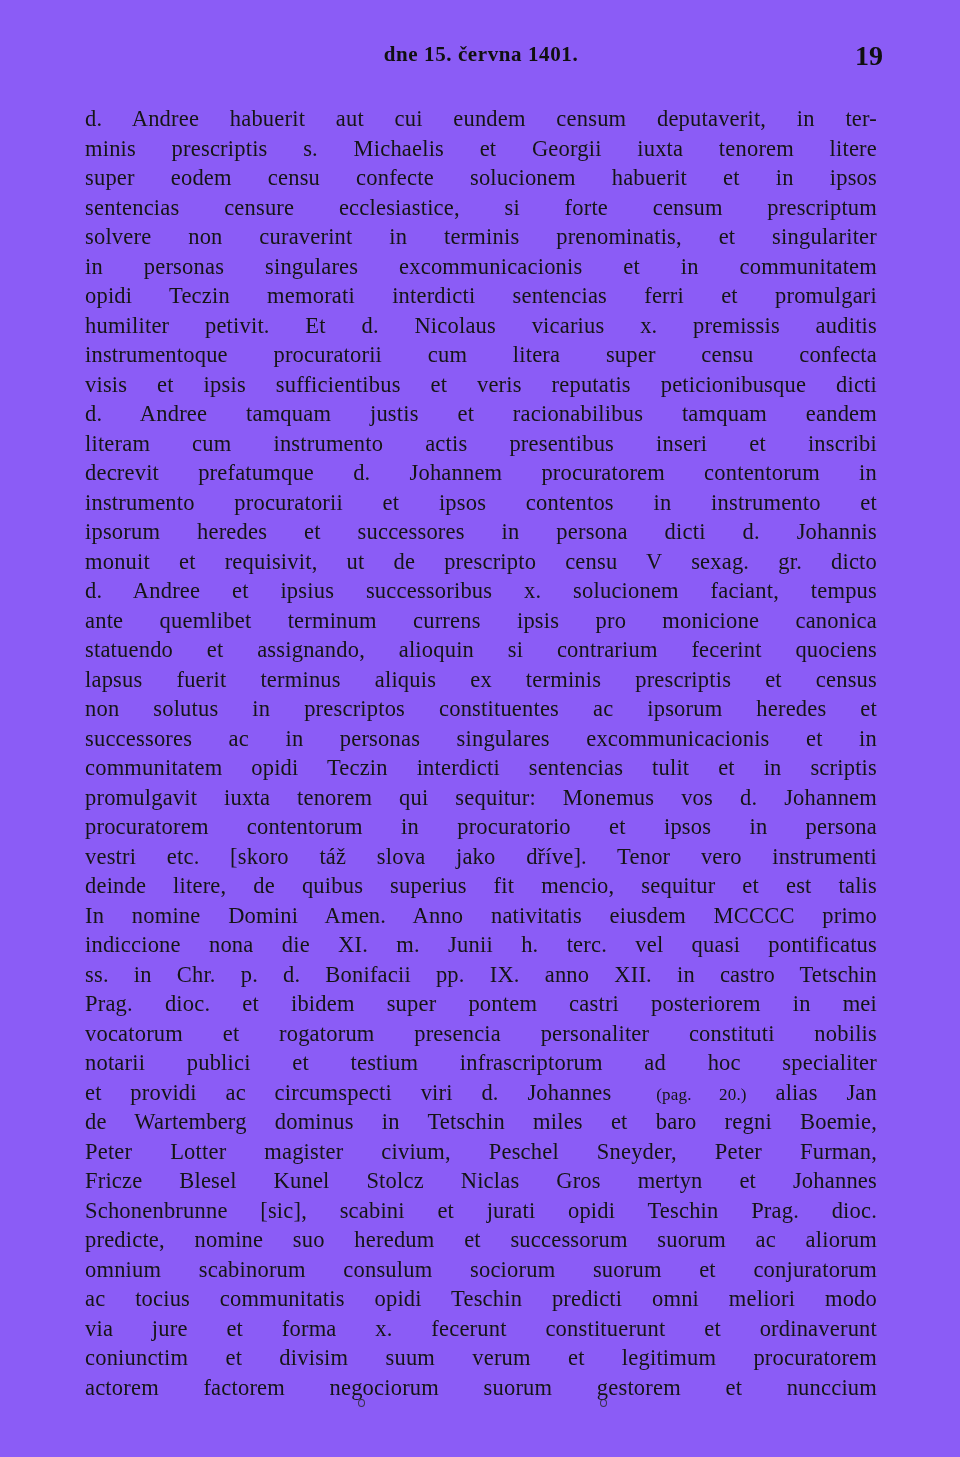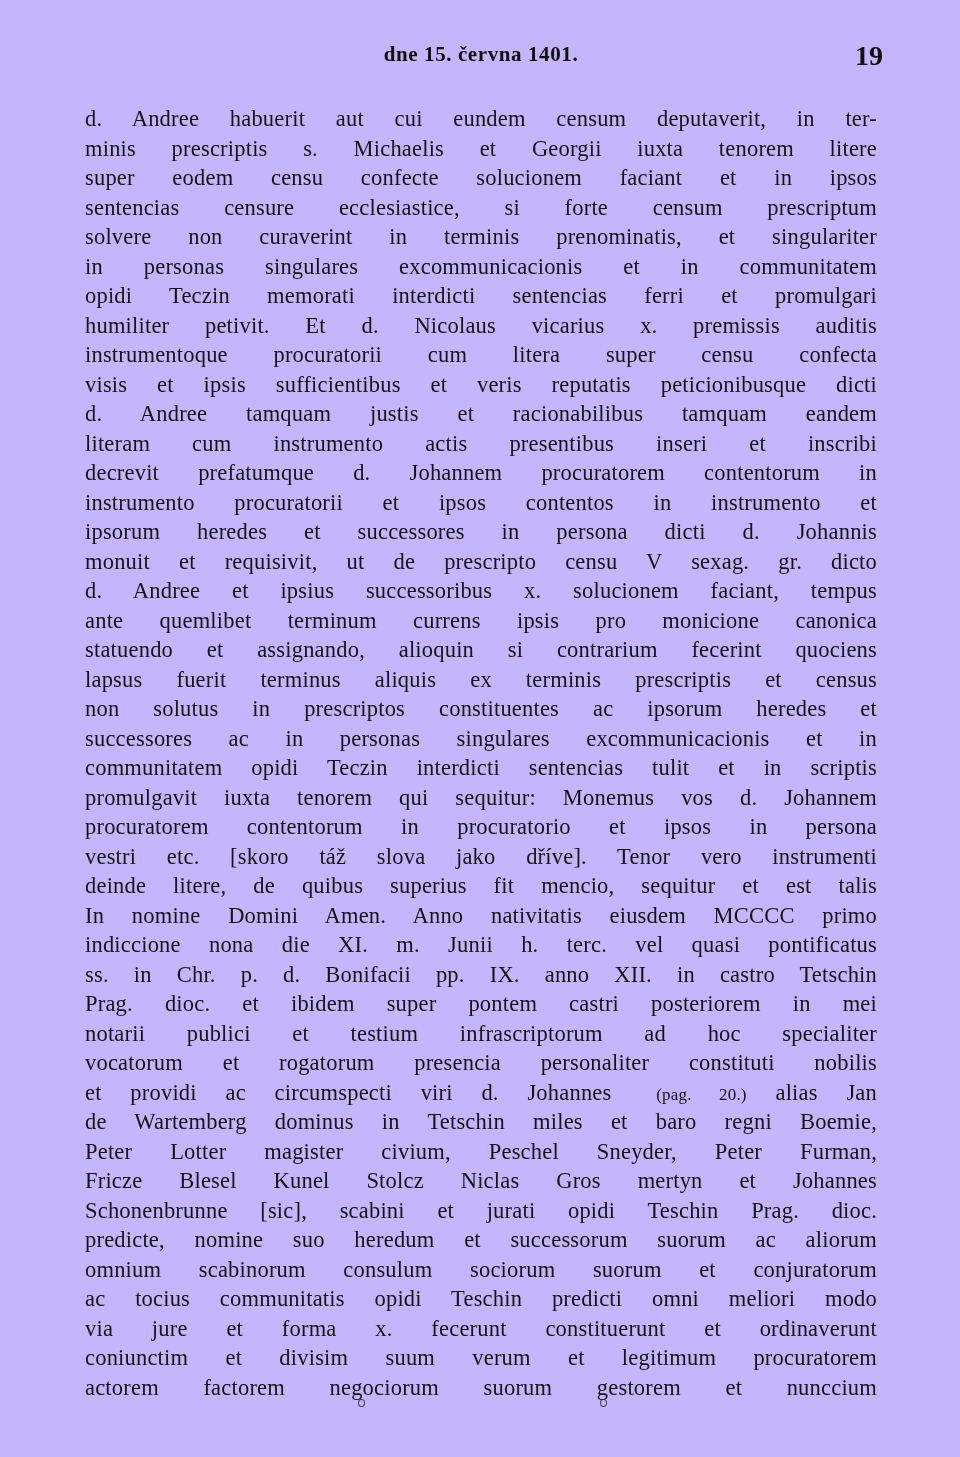--- a/index.html
+++ b/index.html
@@ -4,21 +4,21 @@
 <style>
   html, body {
     margin: 0;
     padding: 0;
     background: #ffffff;
   }
   .page {
     position: relative;
     width: 960px;
     height: 1457px;
-    background: #c4b5fd;
+    background: #8b5cf6;
     color: #151515;
     font-family: "Liberation Serif", "DejaVu Serif", serif;
     overflow: hidden;
   }
   .running-title {
     position: absolute;
     left: 85px;
     top: 42px;
     width: 792px;
     text-align: center;
@@ -74,21 +74,21 @@
 
 <div class="page">
 
   <div class="running-title">dne 15. června 1401.</div>
 
   <div class="page-number">19</div>
 
   <div class="body-text" id="body-text">
       <div class="line">d. Andree habuerit aut cui eundem censum deputaverit, in ter-</div>
       <div class="line">minis prescriptis s. Michaelis et Georgii iuxta tenorem litere</div>
-      <div class="line">super eodem censu confecte solucionem faciant et in ipsos</div>
+      <div class="line">super eodem censu confecte solucionem habuerit et in ipsos</div>
       <div class="line">sentencias censure ecclesiastice, si forte censum prescriptum</div>
       <div class="line">solvere non curaverint in terminis prenominatis, et singulariter</div>
       <div class="line">in personas singulares excommunicacionis et in communitatem</div>
       <div class="line">opidi Teczin memorati interdicti sentencias ferri et promulgari</div>
       <div class="line">humiliter petivit. Et d. Nicolaus vicarius x. premissis auditis</div>
       <div class="line">instrumentoque procuratorii cum litera super censu confecta</div>
       <div class="line">visis et ipsis sufficientibus et veris reputatis peticionibusque dicti</div>
       <div class="line">d. Andree tamquam justis et racionabilibus tamquam eandem</div>
       <div class="line">literam cum instrumento actis presentibus inseri et inscribi</div>
       <div class="line">decrevit prefatumque d. Johannem procuratorem contentorum in</div>
@@ -103,22 +103,22 @@
       <div class="line">successores ac in personas singulares excommunicacionis et in</div>
       <div class="line">communitatem opidi Teczin interdicti sentencias tulit et in scriptis</div>
       <div class="line">promulgavit iuxta tenorem qui sequitur: Monemus vos d. Johannem</div>
       <div class="line">procuratorem contentorum in procuratorio et ipsos in persona</div>
       <div class="line">vestri etc. [skoro táž slova jako dříve]. Tenor vero instrumenti</div>
       <div class="line">deinde litere, de quibus superius fit mencio, sequitur et est talis</div>
       <div class="line">In nomine Domini Amen. Anno nativitatis eiusdem MCCCC primo</div>
       <div class="line">indiccione nona die XI. m. Junii h. terc. vel quasi pontificatus</div>
       <div class="line">ss. in Chr. p. d. Bonifacii pp. IX. anno XII. in castro Tetschin</div>
       <div class="line">Prag. dioc. et ibidem super pontem castri posteriorem in mei</div>
+      <div class="line">vocatorum et rogatorum presencia personaliter constituti nobilis</div>
       <div class="line">notarii publici et testium infrascriptorum ad hoc specialiter</div>
-      <div class="line">vocatorum et rogatorum presencia personaliter constituti nobilis</div>
       <div class="line"><span>et providi ac circumspecti viri d. Johannes </span><span class="small">(pag. 20.)</span><span> alias Jan</span></div>
       <div class="line">de Wartemberg dominus in Tetschin miles et baro regni Boemie,</div>
       <div class="line">Peter Lotter magister civium, Peschel Sneyder, Peter Furman,</div>
       <div class="line">Fricze Blesel Kunel Stolcz Niclas Gros mertyn et Johannes</div>
       <div class="line">Schonenbrunne [sic], scabini et jurati opidi Teschin Prag. dioc.</div>
       <div class="line">predicte, nomine suo heredum et successorum suorum ac aliorum</div>
       <div class="line">omnium scabinorum consulum sociorum suorum et conjuratorum</div>
       <div class="line">ac tocius communitatis opidi Teschin predicti omni meliori modo</div>
       <div class="line">via jure et forma x. fecerunt constituerunt et ordinaverunt</div>
       <div class="line">coniunctim et divisim suum verum et legitimum procuratorem</div>

